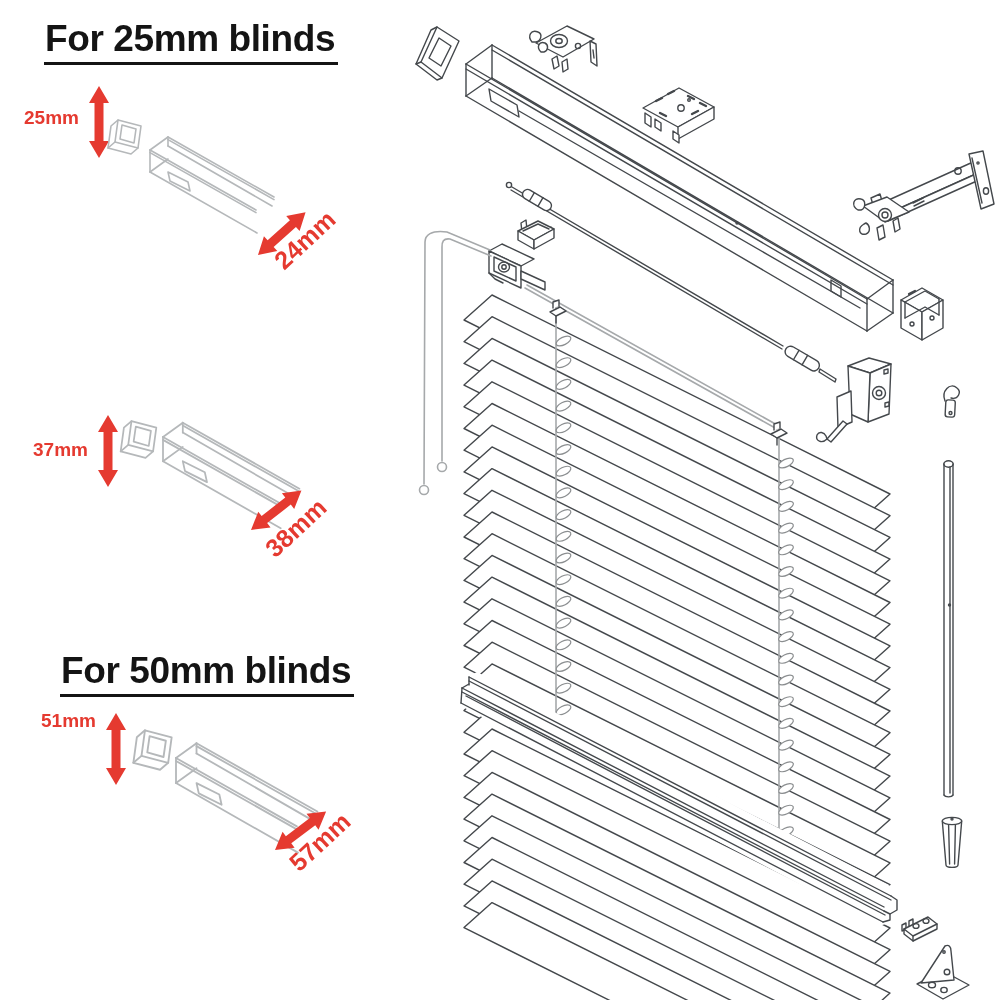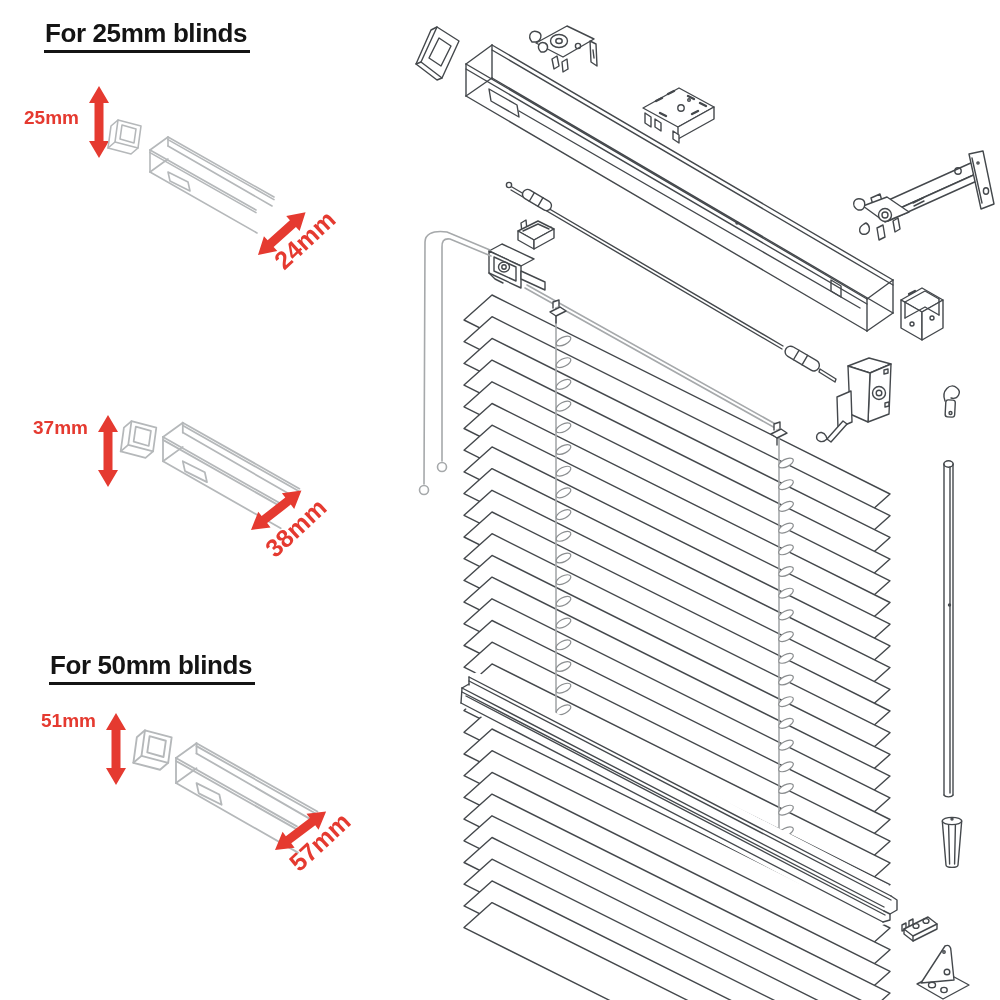--- a/index.html
+++ b/index.html
@@ -5,36 +5,36 @@
   html,body{margin:0;padding:0;background:#fff;}
   #stage{position:relative;width:1000px;height:1000px;background:var(--bg,#fff);overflow:hidden;
          font-family:"Liberation Sans",sans-serif;}
   #art{position:absolute;left:0;top:0;width:1000px;height:1000px;}
   .ln{stroke:var(--line-dark,#44484c);fill:none;stroke-width:1.4;stroke-linejoin:round;stroke-linecap:round;}
   .lnf{stroke:var(--line-dark,#44484c);fill:#fff;stroke-width:1.4;stroke-linejoin:round;stroke-linecap:round;}
   .lt{stroke:var(--line-light,#b5b8ba);fill:none;stroke-width:1.6;stroke-linejoin:round;stroke-linecap:round;}
   .cord{stroke:var(--cord-gray,#a6a9ab);fill:none;stroke-width:1.6;stroke-linecap:round;}
   .oval{stroke:#8b8e90;fill:#fff;stroke-width:1.2;}
   .red{fill:var(--accent,#e53a30);stroke:none;}
-  .title{position:absolute;font-weight:700;font-size:26px;line-height:1.1;color:#141414;
+  .title{position:absolute;font-weight:700;font-size:37px;line-height:1.1;color:#141414;
          border-bottom:3.5px solid #141414;padding:0 3px 2px 1px;letter-spacing:-0.4px;white-space:nowrap;}
   .mlabel{position:absolute;font-weight:700;font-size:19px;color:var(--accent,#e53a30);white-space:nowrap;text-align:right;}
   .dlabel{position:absolute;font-weight:700;font-size:25px;color:var(--accent,#e53a30);white-space:nowrap;
           transform:translate(-50%,-50%) rotate(-43deg);}
 </style>
 </head>
 <body>
 
 <div id="stage">
 
   <div class="title" style="left:44px;top:19px">For 25mm blinds</div>
-  <div class="title" style="left:49px;top:651px">For 50mm blinds</div>
+  <div class="title" style="left:60px;top:651px">For 50mm blinds</div>
 
   <div class="mlabel" style="left:24px;top:107px">25mm</div>
-  <div class="mlabel" style="left:33px;top:417px">37mm</div>
+  <div class="mlabel" style="left:33px;top:439px">37mm</div>
   <div class="mlabel" style="left:41px;top:710px">51mm</div>
 
   <div class="dlabel" style="left:305px;top:240px">24mm</div>
   <div class="dlabel" style="left:296px;top:528px">38mm</div>
   <div class="dlabel" style="left:320px;top:842px">57mm</div>
 
   <svg id="art" viewBox="0 0 1000 1000">
     <defs>
 
       <g id="cap">

